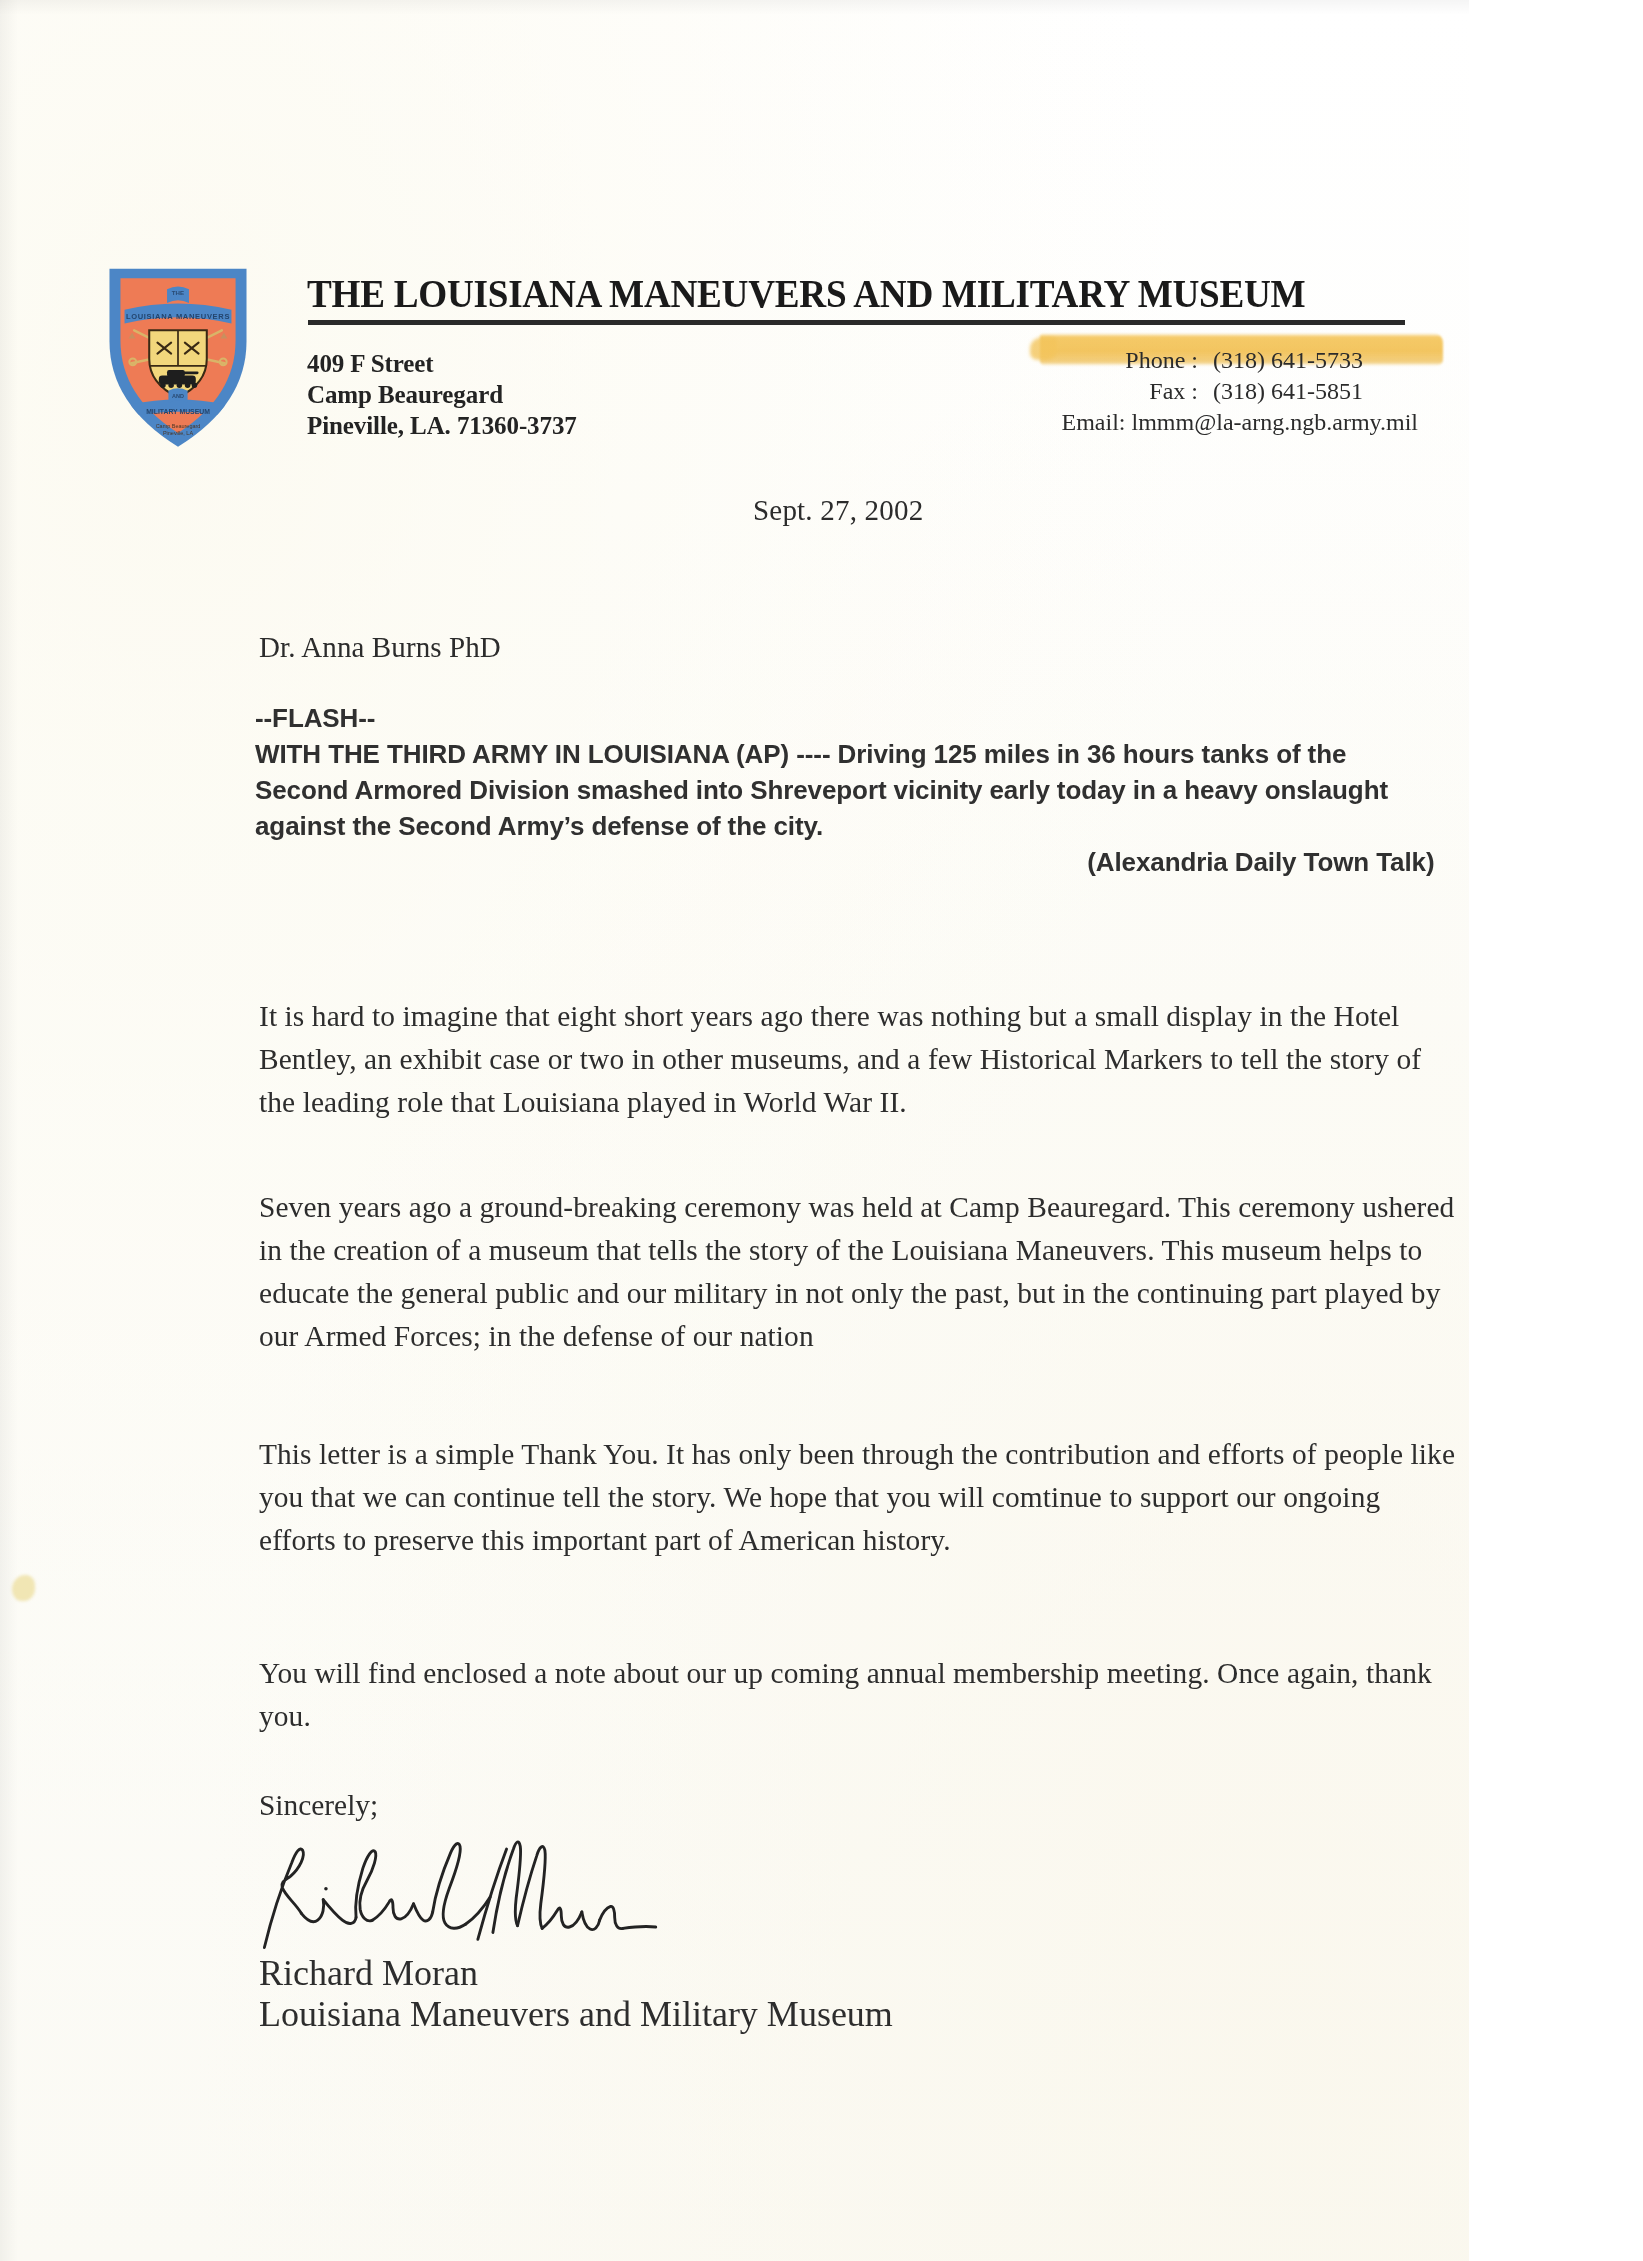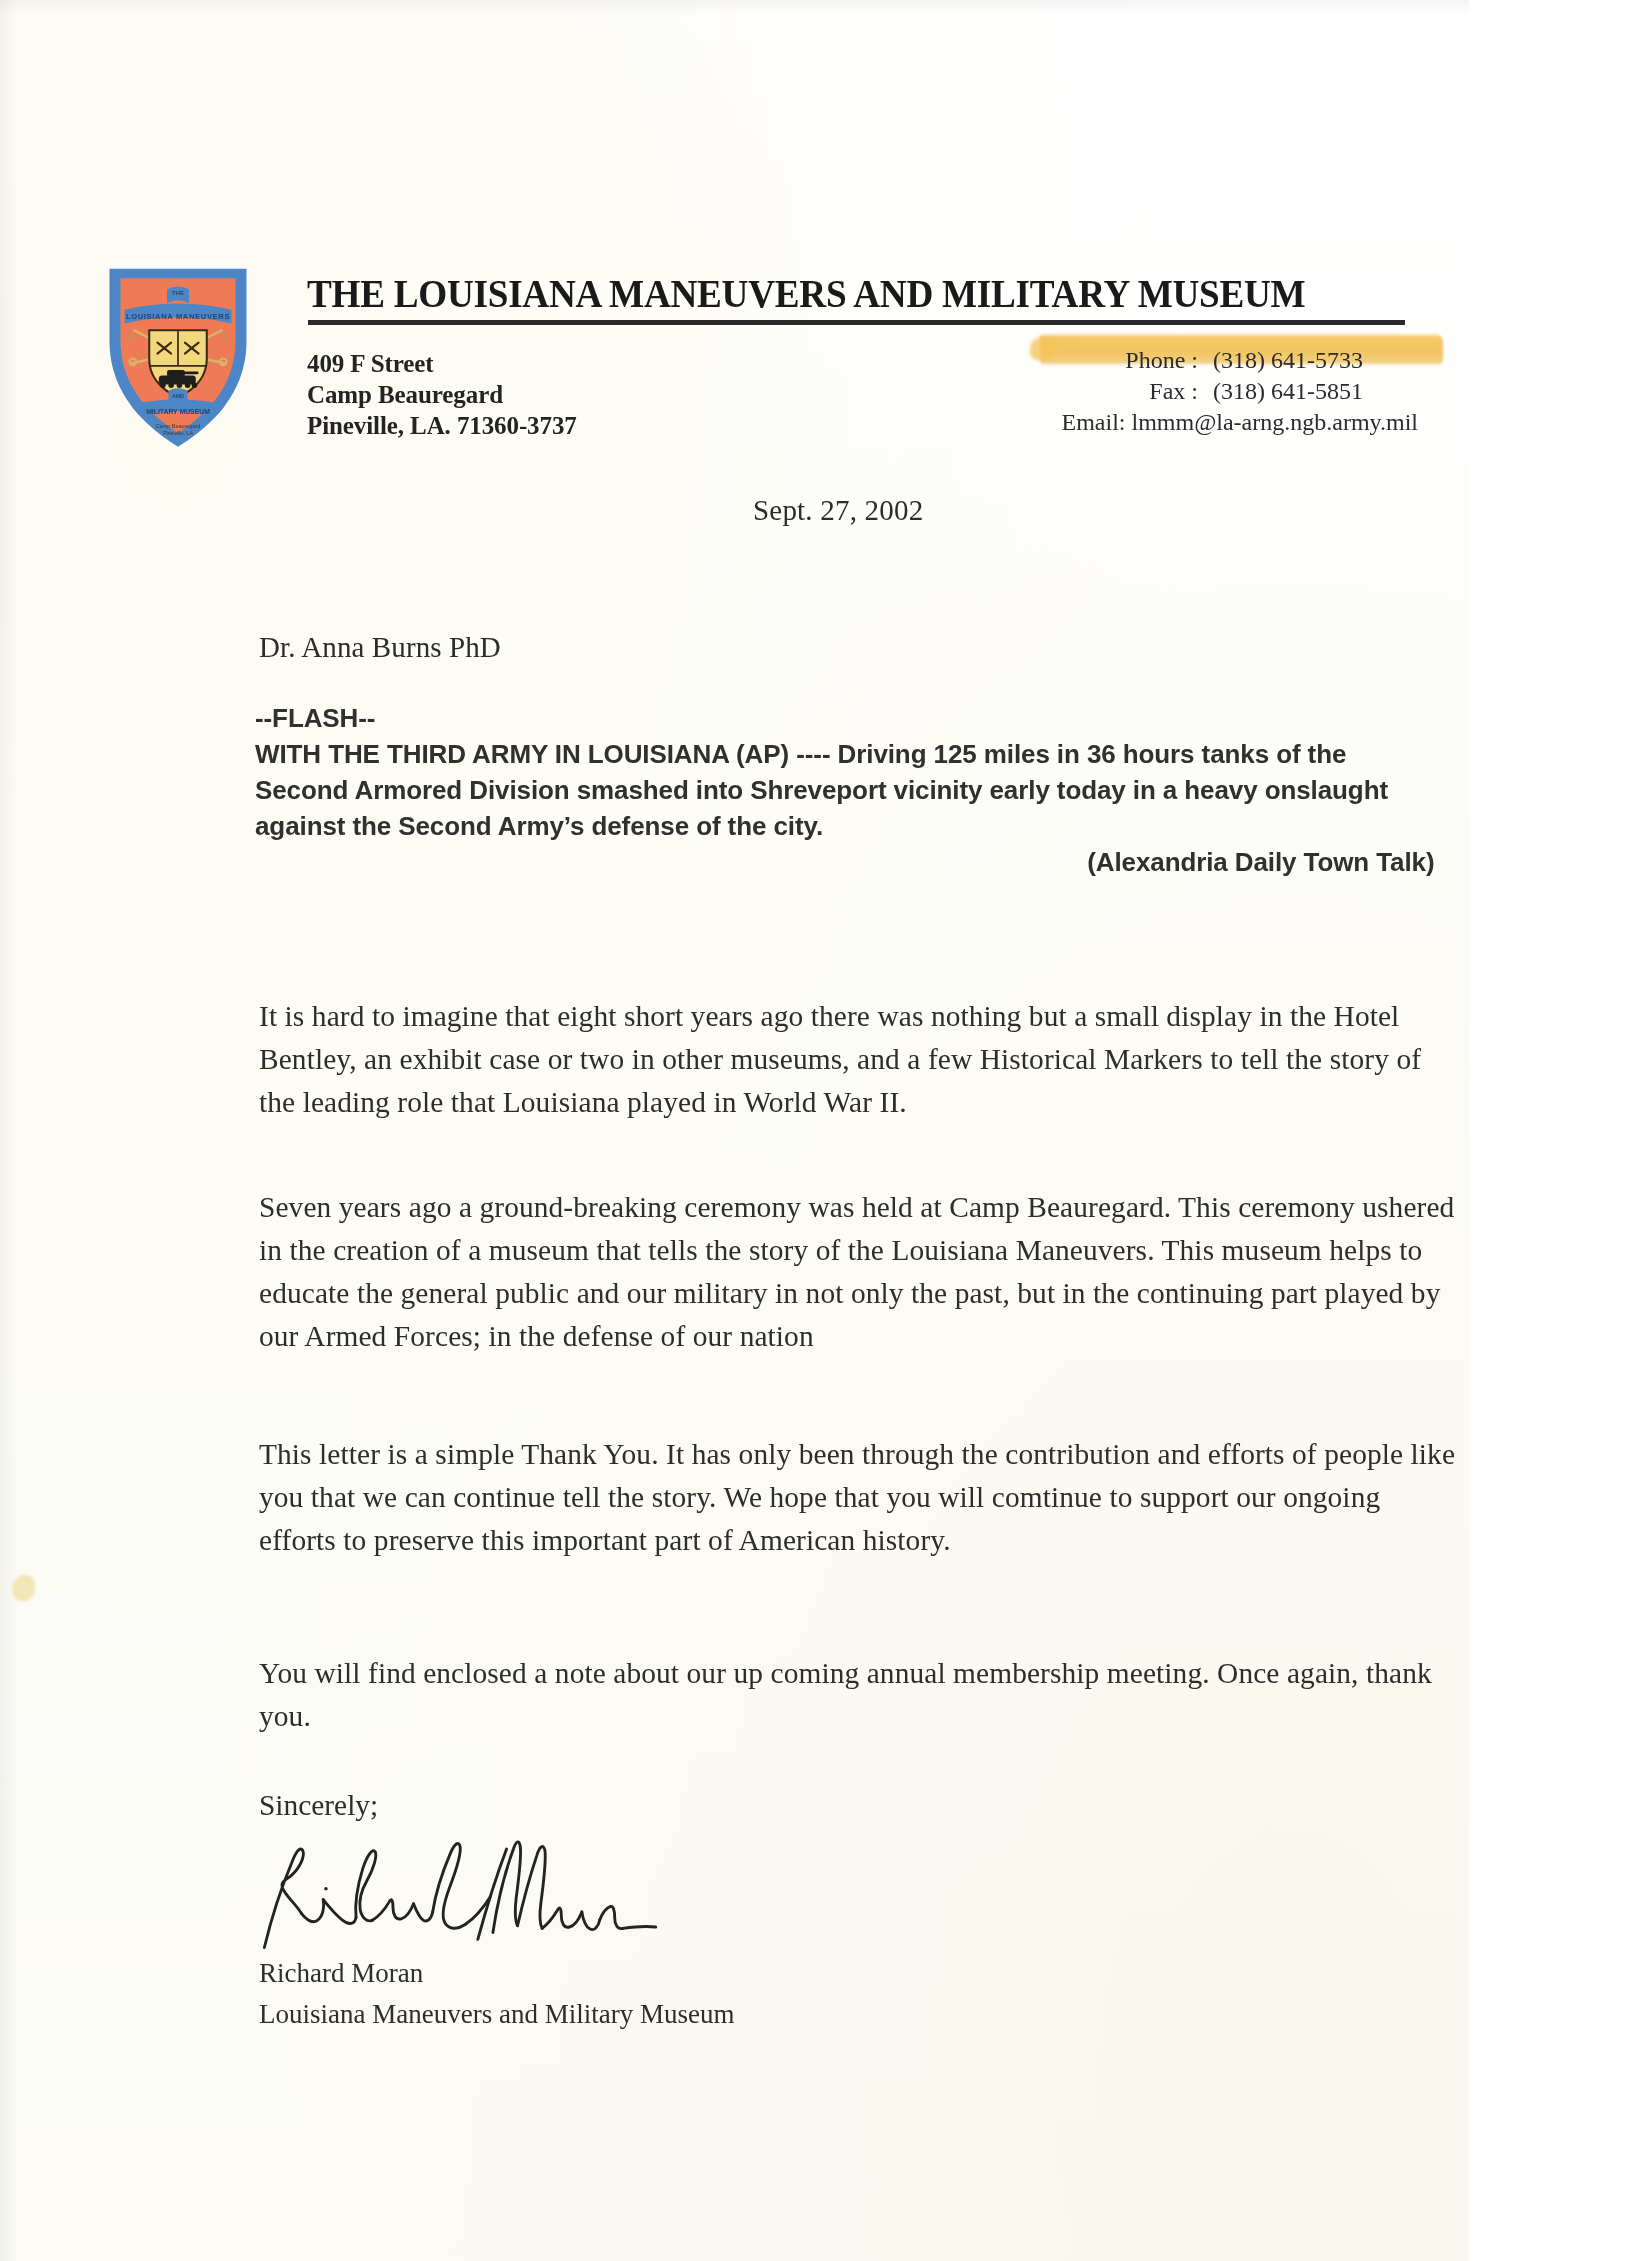--- a/index.html
+++ b/index.html
@@ -177,21 +177,21 @@
     position: absolute;
     left: 252px;
     top: 1823px;
     width: 438px;
     height: 130px;
   }
   .signer-block {
     position: absolute;
     left: 259px;
     top: 1953px;
-    font-size: 27px;
+    font-size: 36px;
     line-height: 41px;
     color: #2d2d2d;
   }
 
   
   .smudge-corner {
     position: absolute;
     left: 1485px;
     top: 2169px;
     width: 144px;

